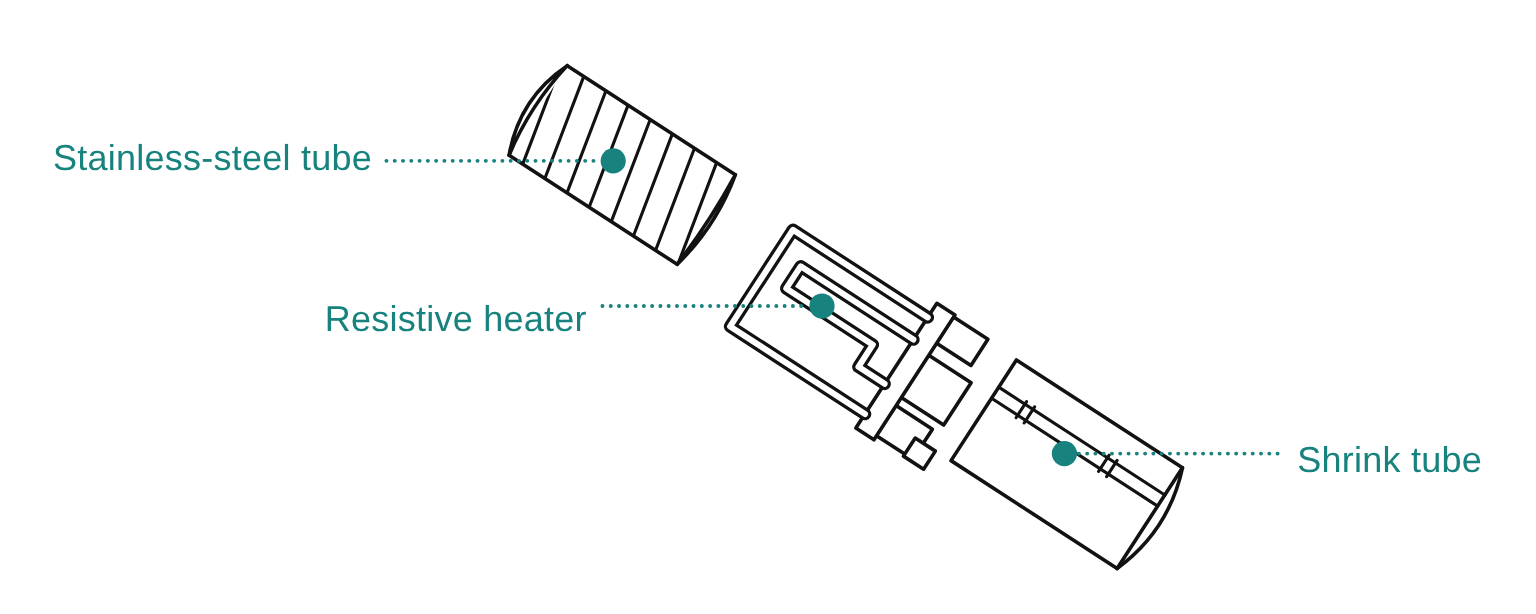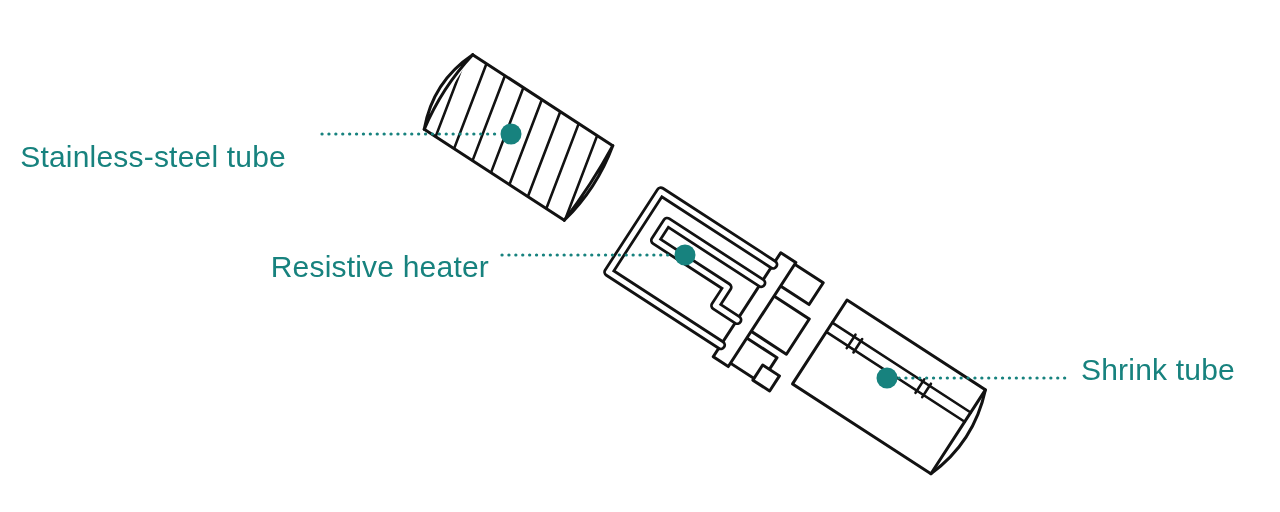--- a/index.html
+++ b/index.html
@@ -75,18 +75,18 @@
     </g>
 
     <path class="leader" d="M322 134 L499 134"></path>
     <path class="leader" d="M502 255 L673 255"></path>
     <path class="leader" d="M899 378 L1068 378"></path>
     <circle class="dot" cx="511" cy="134" r="10.5"></circle>
     <circle class="dot" cx="685" cy="255" r="10.5"></circle>
     <circle class="dot" cx="887" cy="378" r="10.5"></circle>
   </svg>
 
-  <div class="part-label label-right" style="right:994px; top:134px;margin-top:24px;">Stainless-steel tube</div>
+  <div class="part-label label-right" style="right:970px; top:134px;">Stainless-steel tube</div>
 
   <div class="part-label label-right" style="right:791px; top:268px;">Resistive heater</div>
 
-  <div class="part-label" style="left:1081px; top:371px;">Shrink tube</div>
+  <div class="part-label" style="left:1081px; top:386px;">Shrink tube</div>
 </div>
 
 </body></html>

